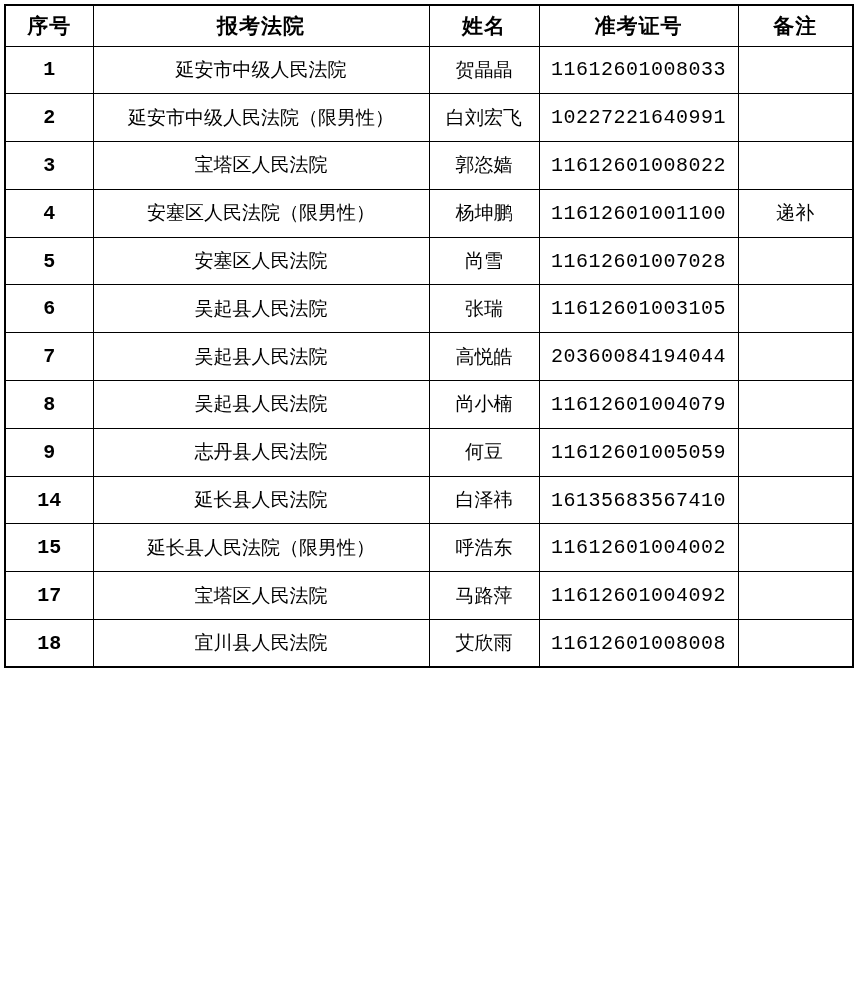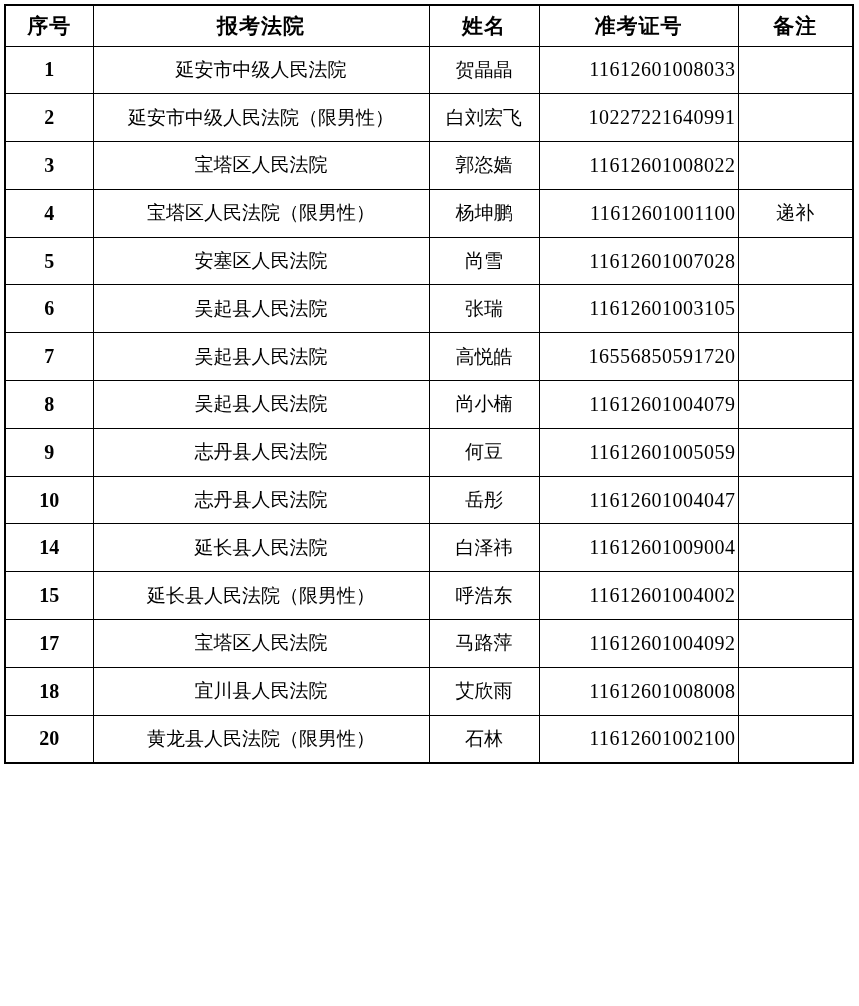--- a/index.html
+++ b/index.html
@@ -12,20 +12,21 @@
     height: 1006px;
     font-family: "Liberation Serif", "DejaVu Serif", serif;
     color: #000000;
     overflow: hidden;
   }
   .page {
     position: relative;
     width: 859px;
     height: 1006px;
     background: #ffffff;
+    font-family: Liberation Mono, monospace;
   }
   table.roster {
     border-collapse: collapse;
     table-layout: fixed;
     position: absolute;
     left: 4px;
     top: 4px;
     border: 2px solid #000000;
   }
   table.roster th,
@@ -52,21 +53,20 @@
     font-size: 19px;
     font-weight: normal;
   }
   table.roster td[data-name="seq-cell"] {
     font-weight: bold;
     font-size: 20px;
   }
   table.roster td[data-name="ticket-cell"] {
     font-size: 20px;
     letter-spacing: 0.5px;
-    text-align: right;
   }
   .col-seq    { width: 88px;  }
   .col-court  { width: 336px; }
   .col-name   { width: 110px; }
   .col-ticket { width: 199px; }
   .col-remark { width: 115px; }
 </style>
 </head>
 <body>
 
@@ -105,21 +105,21 @@
         </tr>
         <tr data-name="table-row">
           <td data-name="seq-cell">3</td>
           <td data-name="court-cell">宝塔区人民法院</td>
           <td data-name="name-cell">郭恣嫱</td>
           <td data-name="ticket-cell">11612601008022</td>
           <td data-name="remark-cell"></td>
         </tr>
         <tr data-name="table-row">
           <td data-name="seq-cell">4</td>
-          <td data-name="court-cell">宝塔区人民法院（限男性）</td>
+          <td data-name="court-cell">安塞区人民法院（限男性）</td>
           <td data-name="name-cell">杨坤鹏</td>
           <td data-name="ticket-cell">11612601001100</td>
           <td data-name="remark-cell">递补</td>
         </tr>
         <tr data-name="table-row">
           <td data-name="seq-cell">5</td>
           <td data-name="court-cell">安塞区人民法院</td>
           <td data-name="name-cell">尚雪</td>
           <td data-name="ticket-cell">11612601007028</td>
           <td data-name="remark-cell"></td>
@@ -128,49 +128,42 @@
           <td data-name="seq-cell">6</td>
           <td data-name="court-cell">吴起县人民法院</td>
           <td data-name="name-cell">张瑞</td>
           <td data-name="ticket-cell">11612601003105</td>
           <td data-name="remark-cell"></td>
         </tr>
         <tr data-name="table-row">
           <td data-name="seq-cell">7</td>
           <td data-name="court-cell">吴起县人民法院</td>
           <td data-name="name-cell">高悦皓</td>
-          <td data-name="ticket-cell">16556850591720</td>
+          <td data-name="ticket-cell">20360084194044</td>
           <td data-name="remark-cell"></td>
         </tr>
         <tr data-name="table-row">
           <td data-name="seq-cell">8</td>
           <td data-name="court-cell">吴起县人民法院</td>
           <td data-name="name-cell">尚小楠</td>
           <td data-name="ticket-cell">11612601004079</td>
           <td data-name="remark-cell"></td>
         </tr>
         <tr data-name="table-row">
           <td data-name="seq-cell">9</td>
           <td data-name="court-cell">志丹县人民法院</td>
           <td data-name="name-cell">何豆</td>
           <td data-name="ticket-cell">11612601005059</td>
           <td data-name="remark-cell"></td>
         </tr>
         <tr data-name="table-row">
-          <td data-name="seq-cell">10</td>
-          <td data-name="court-cell">志丹县人民法院</td>
-          <td data-name="name-cell">岳彤</td>
-          <td data-name="ticket-cell">11612601004047</td>
-          <td data-name="remark-cell"></td>
-        </tr>
-        <tr data-name="table-row">
           <td data-name="seq-cell">14</td>
           <td data-name="court-cell">延长县人民法院</td>
           <td data-name="name-cell">白泽祎</td>
-          <td data-name="ticket-cell">11612601009004</td>
+          <td data-name="ticket-cell">16135683567410</td>
           <td data-name="remark-cell"></td>
         </tr>
         <tr data-name="table-row">
           <td data-name="seq-cell">15</td>
           <td data-name="court-cell">延长县人民法院（限男性）</td>
           <td data-name="name-cell">呼浩东</td>
           <td data-name="ticket-cell">11612601004002</td>
           <td data-name="remark-cell"></td>
         </tr>
         <tr data-name="table-row">
@@ -180,22 +173,15 @@
           <td data-name="ticket-cell">11612601004092</td>
           <td data-name="remark-cell"></td>
         </tr>
         <tr data-name="table-row">
           <td data-name="seq-cell">18</td>
           <td data-name="court-cell">宜川县人民法院</td>
           <td data-name="name-cell">艾欣雨</td>
           <td data-name="ticket-cell">11612601008008</td>
           <td data-name="remark-cell"></td>
         </tr>
-        <tr data-name="table-row">
-          <td data-name="seq-cell">20</td>
-          <td data-name="court-cell">黄龙县人民法院（限男性）</td>
-          <td data-name="name-cell">石林</td>
-          <td data-name="ticket-cell">11612601002100</td>
-          <td data-name="remark-cell"></td>
-        </tr>
       </tbody>
   </table>
 </div>
 
 </body></html>

